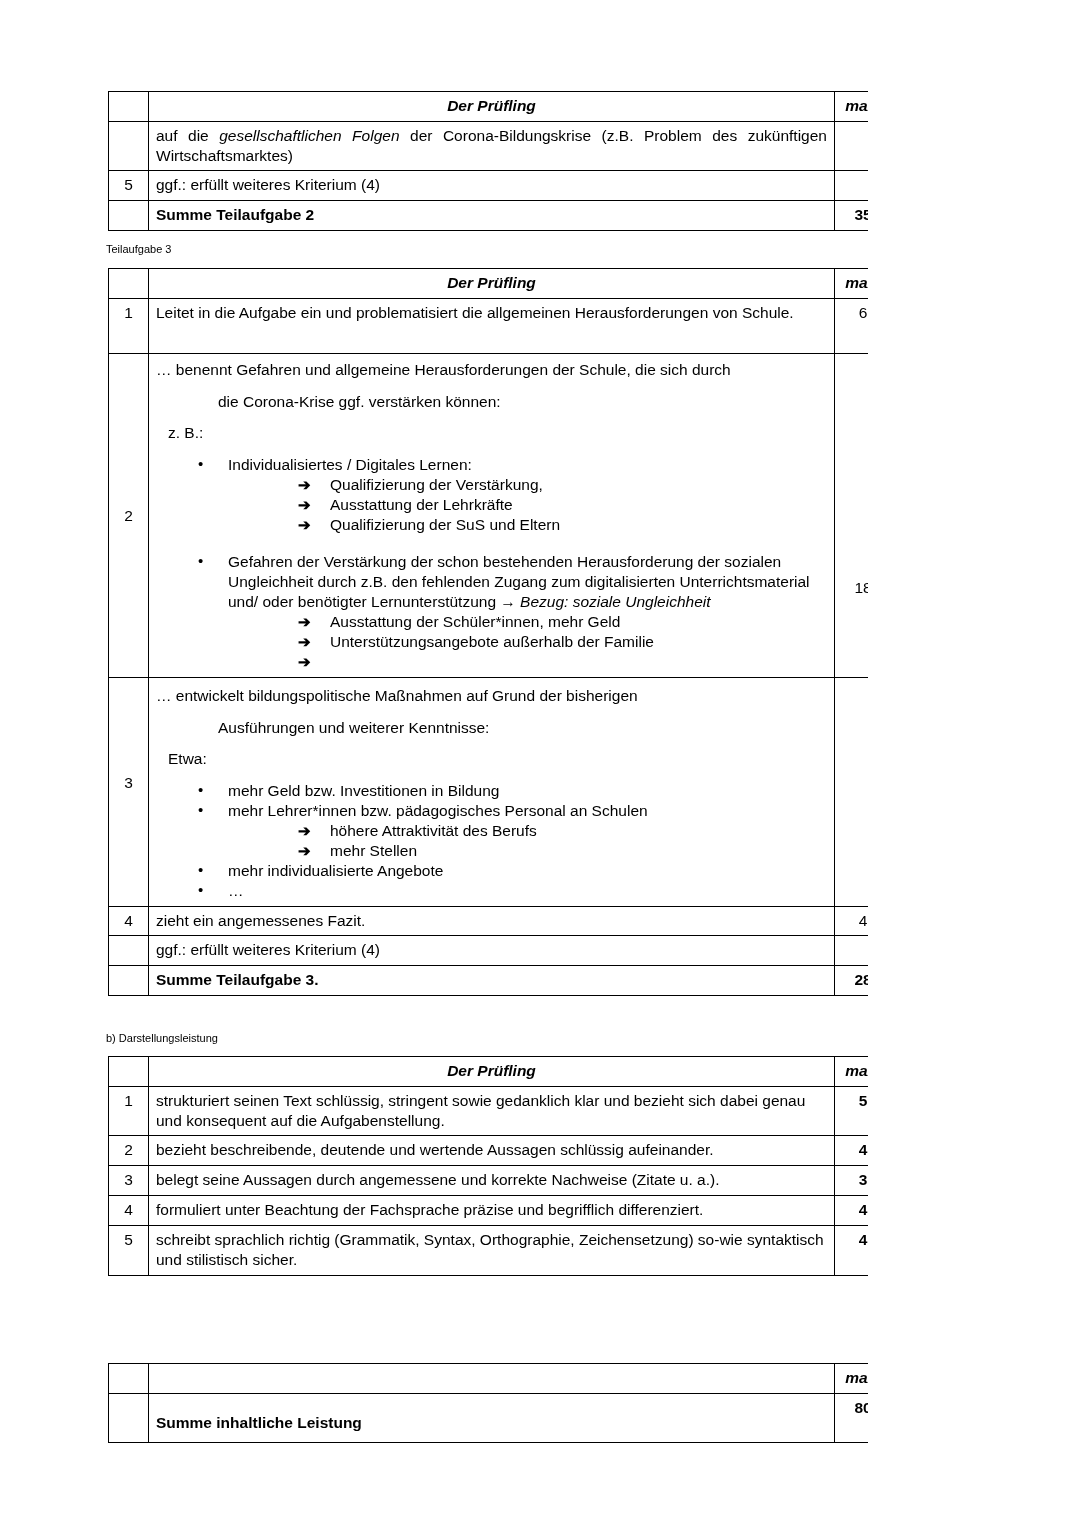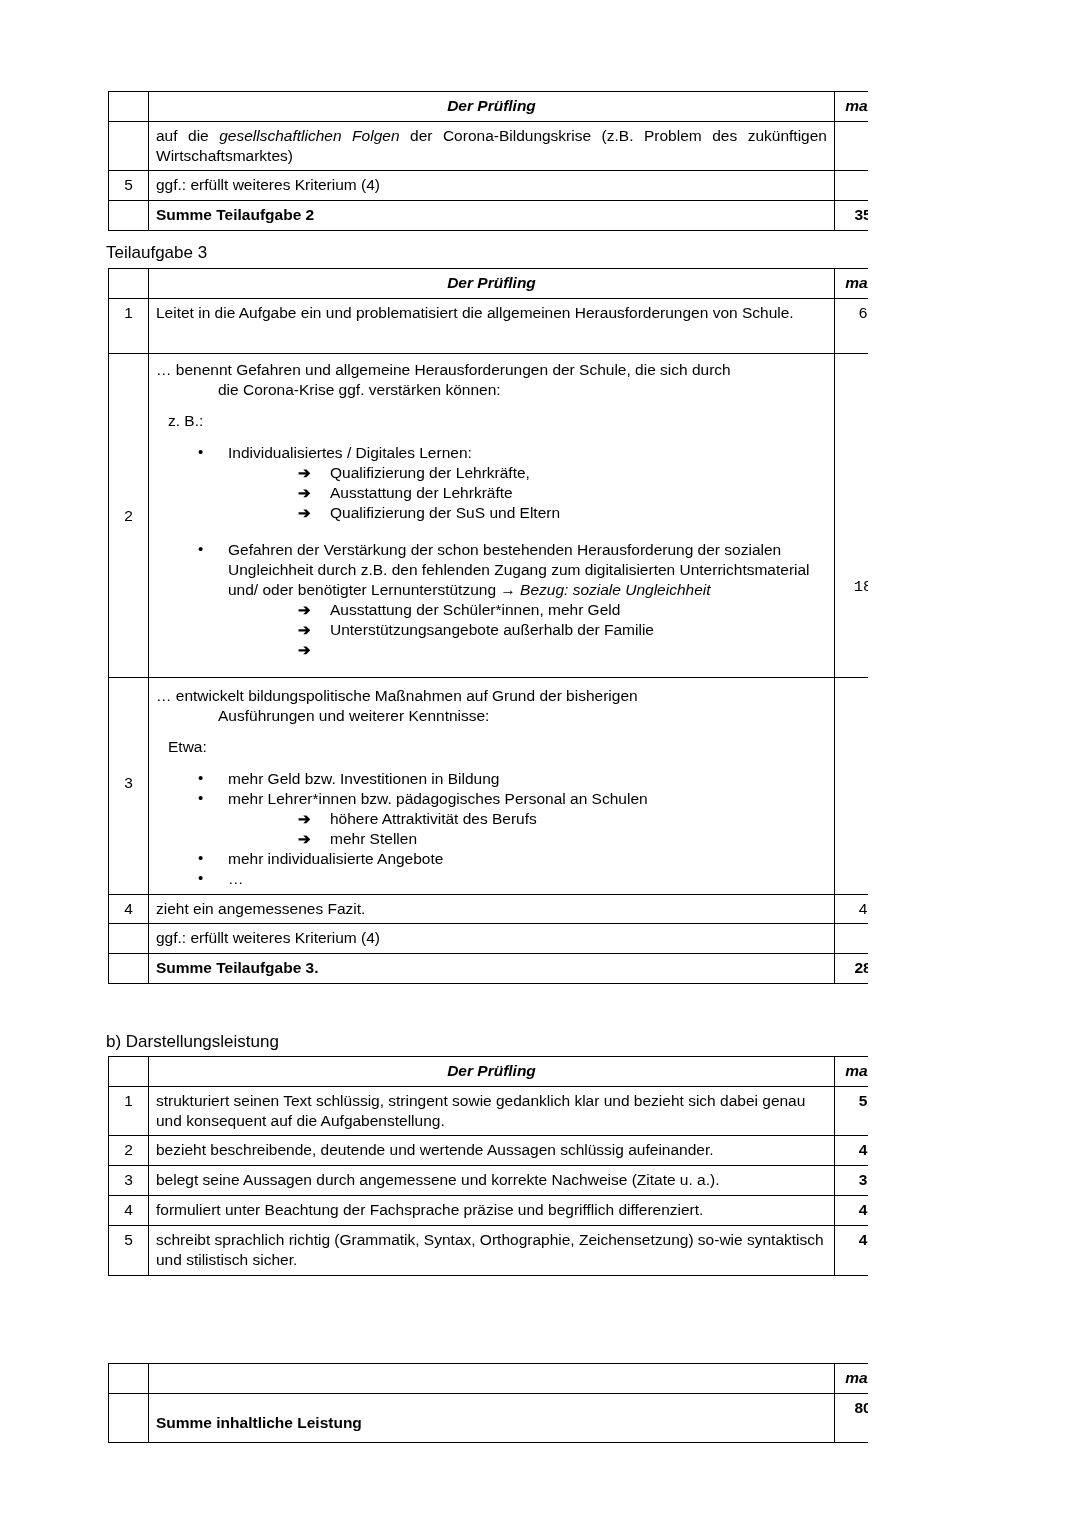--- a/index.html
+++ b/index.html
@@ -74,33 +74,34 @@
     margin-top: 35px;
   }
   td.mid { vertical-align: middle; }
   td.just { text-align: justify; text-align-last: left; }
 
   .italic { font-style: italic; }
 
   
   .caption {
     position: absolute;
-    font-size: 17px;
+    font-size: 11px;
     line-height: 1.2;
     white-space: nowrap;
   }
 
   
   .lead {
     margin: 0;
     text-indent: 0;
   }
   .lead .cont {
     display: block;
     padding-left: 62px;
+    margin-top: 12px;
   }
   .zb {
     margin: 12px;
     padding-top: 0px;
   }
   ul.bl {
     list-style: none;
     margin: 0;
     padding: 0;
   }
@@ -211,21 +212,21 @@
             <span class="cont">die Corona-Krise ggf. verstärken können:</span>
           </div>
           <div class="zb">z. B.:</div>
           <ul class="bl">
             <li style="margin-top:8px;">
               <span class="dot">•</span>
               <span class="blk">Individualisiertes / Digitales Lernen:</span>
               <ul class="ar">
                 <li>
                   <span class="arw">➔</span>
-                  <span>Qualifizierung der Lehrkräfte,</span>
+                  <span>Qualifizierung der Verstärkung,</span>
                 </li>
                 <li>
                   <span class="arw">➔</span>
                   <span>Ausstattung der Lehrkräfte</span>
                 </li>
                 <li>
                   <span class="arw">➔</span>
                   <span>Qualifizierung der SuS und Eltern</span>
                 </li>
               </ul>
@@ -243,21 +244,21 @@
                   <span>Unterstützungsangebote außerhalb der Familie</span>
                 </li>
                 <li>
                   <span class="arw">➔</span>
                   <span></span>
                 </li>
               </ul>
             </li>
           </ul>
         </td>
-        <td class="max" style="vertical-align:top; padding-top:224px;font-family:Liberation Mono, monospace;"><span>18</span></td>
+        <td class="max" style="vertical-align:top; padding-top:224px;"><span>18</span></td>
         <td class="punkte"></td>
       </tr>
 
       <tr style="height:209px;">
         <td class="num" style="vertical-align:top; padding-top:95px;"><span>3</span></td>
         <td style="padding-top:8px;">
           <div class="lead">
             <span>… entwickelt bildungspolitische Maßnahmen auf Grund der bisherigen</span>
             <span class="cont">Ausführungen und weiterer Kenntnisse:</span>
           </div>

